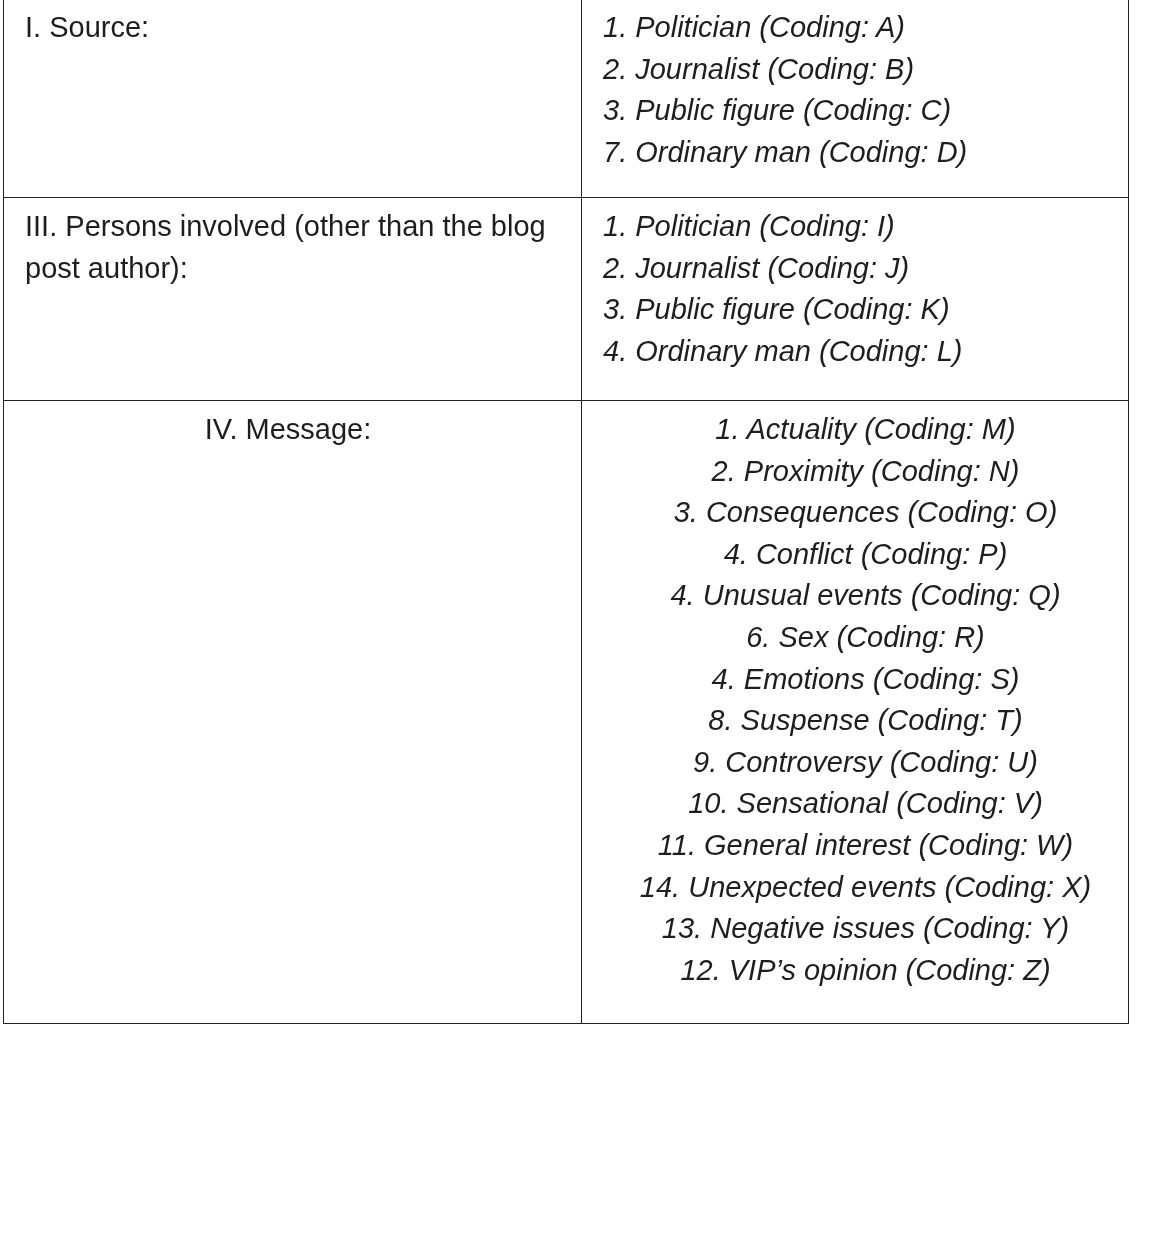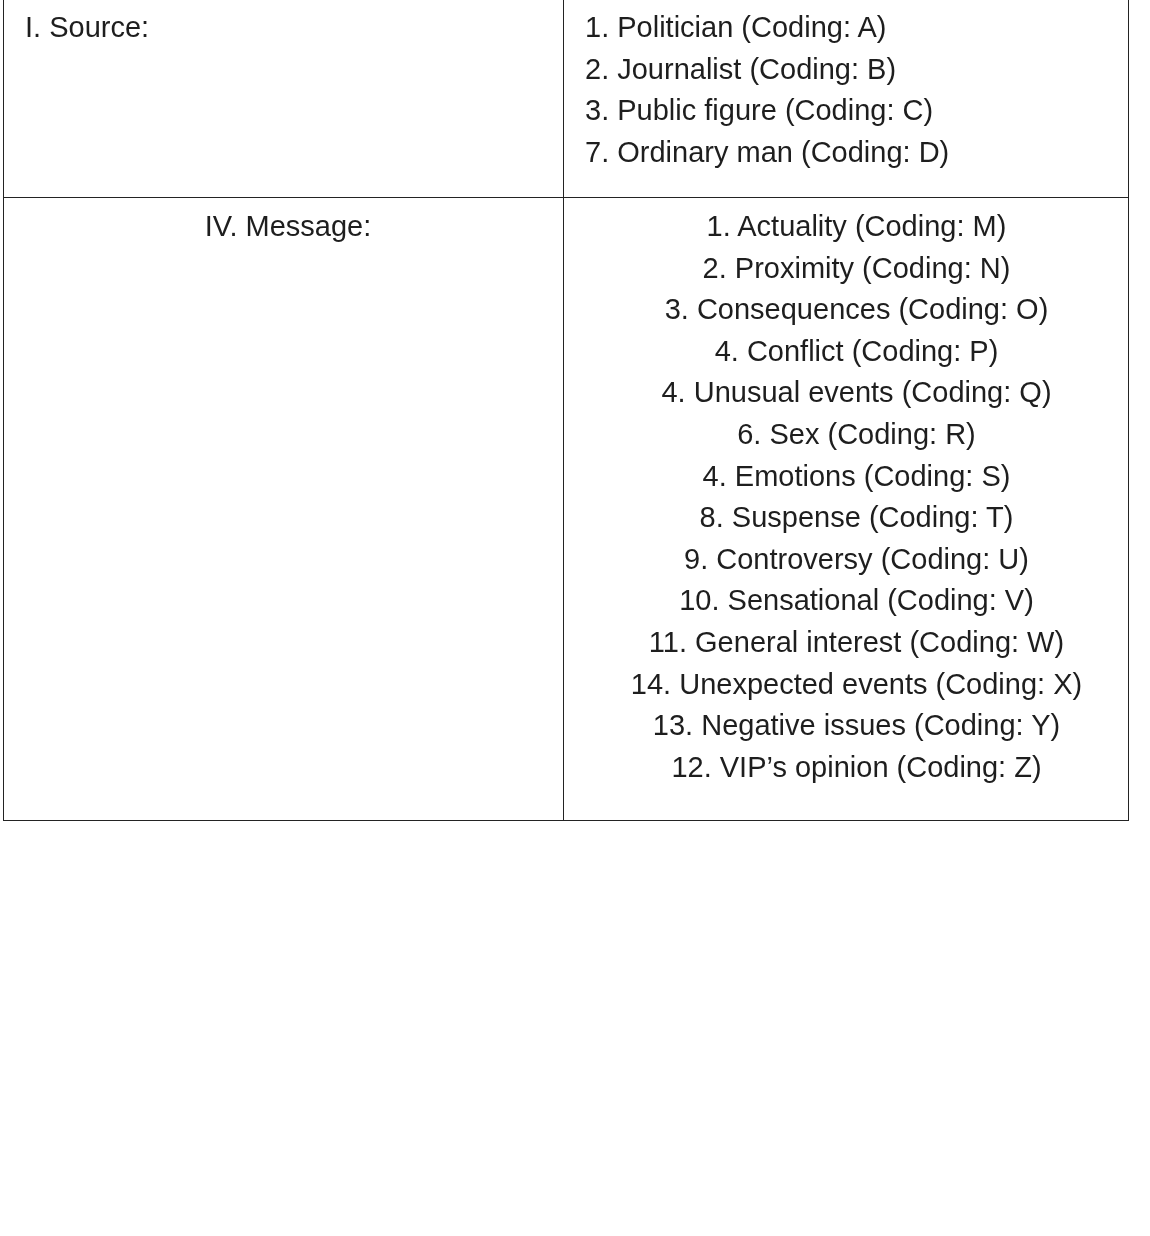--- a/index.html
+++ b/index.html
@@ -25,46 +25,56 @@
     }
     .coding-table td {
       border: 1.5px solid #232323;
       vertical-align: top;
       font-size: 29px;
       line-height: 41.6px;
       padding: 8px 0 0 21px;
     }
     .coding-table td.label-cell {
       width: 526px;
-      padding-right: 12px;
+      padding-right: 30px;
     }
     .coding-table td.options-cell {
       padding-left: 21px;
     }
     .row-source td { height: 190px; }
     .row-field td { height: 195px; }
     .row-persons td { height: 194px; }
     .row-message td { height: 614px; text-align: center; }
     .option-line {
       display: block;
       white-space: nowrap;
+      font-style: italic;
     }
   </style>
 </head>
 <body>
 
 <table class="coding-table">
   <tbody>
     <tr class="row-source">
       <td class="label-cell">I. Source:</td>
       <td class="options-cell">
         <span class="option-line">1. Politician (Coding: A)</span>
         <span class="option-line">2. Journalist (Coding: B)</span>
         <span class="option-line">3. Public figure (Coding: C)</span>
         <span class="option-line">7. Ordinary man (Coding: D)</span>
+      </td>
+    </tr>
+    <tr class="row-persons">
+      <td class="label-cell">III. Persons involved (other than the blog post author):</td>
+      <td class="options-cell">
+        <span class="option-line">1. Politician (Coding: I)</span>
+        <span class="option-line">2. Journalist (Coding: J)</span>
+        <span class="option-line">3. Public figure (Coding: K)</span>
+        <span class="option-line">4. Ordinary man (Coding: L)</span>
       </td>
     </tr>
     <tr class="row-message">
       <td class="label-cell">IV. Message:</td>
       <td class="options-cell">
         <span class="option-line">1. Actuality (Coding: M)</span>
         <span class="option-line">2. Proximity (Coding: N)</span>
         <span class="option-line">3. Consequences (Coding: O)</span>
         <span class="option-line">4. Conflict (Coding: P)</span>
         <span class="option-line">4. Unusual events (Coding: Q)</span>

